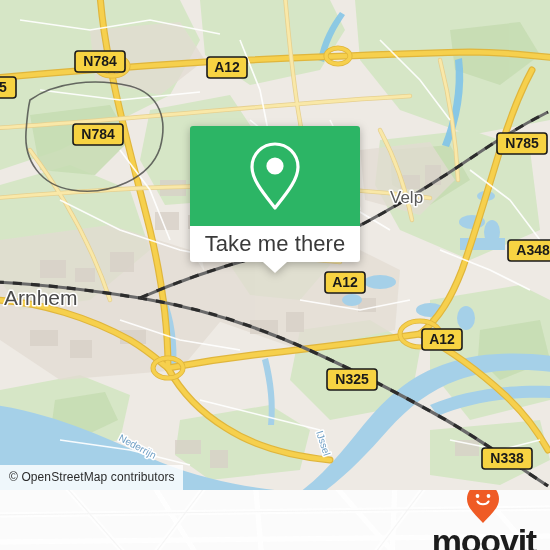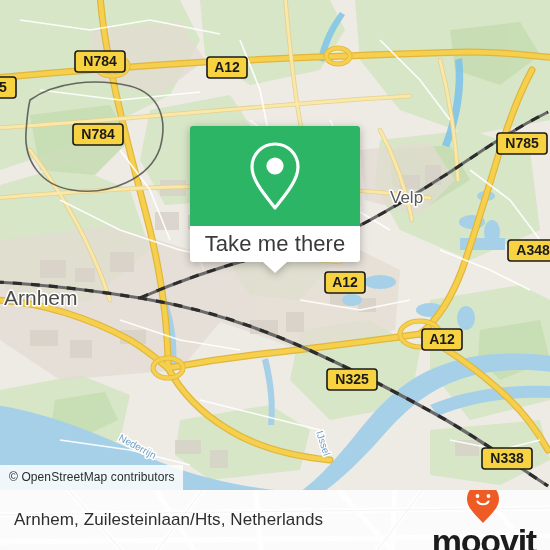--- a/index.html
+++ b/index.html
@@ -401,21 +401,20 @@
         <path d="M395,-10 L392,70"></path>
       </g>
       <g stroke="#f3f3f3" stroke-width="1.2" fill="none" opacity="0.8">
         <path d="M60,-10 L130,70"></path>
         <path d="M210,-10 L150,70"></path>
         <path d="M430,-10 L370,70"></path>
         <path d="M-10,25 L560,18"></path>
       </g>
     </svg>
 
-    <div id="footer-address">Arnhem, Zuilesteinlaan/Hts, Netherlands</div>
 
     <div id="footer-logo">
       <svg width="34" height="42" viewBox="0 0 34 42">
         <path d="M17 1 C8.2 1 1 8.2 1 17 C1 26 9 32 17 41 C25 32 33 26 33 17 C33 8.2 25.8 1 17 1 Z" fill="#ef5b25"></path>
         <circle cx="11.5" cy="14" r="1.9" fill="#ffffff"></circle>
         <circle cx="22.5" cy="14" r="1.9" fill="#ffffff"></circle>
         <path d="M11.5 19.5 C13.5 23.2 20.5 23.2 22.5 19.5" fill="none" stroke="#ffffff" stroke-width="2.1" stroke-linecap="round"></path>
       </svg>
       <span id="logo-word">moovit</span>
     </div>

